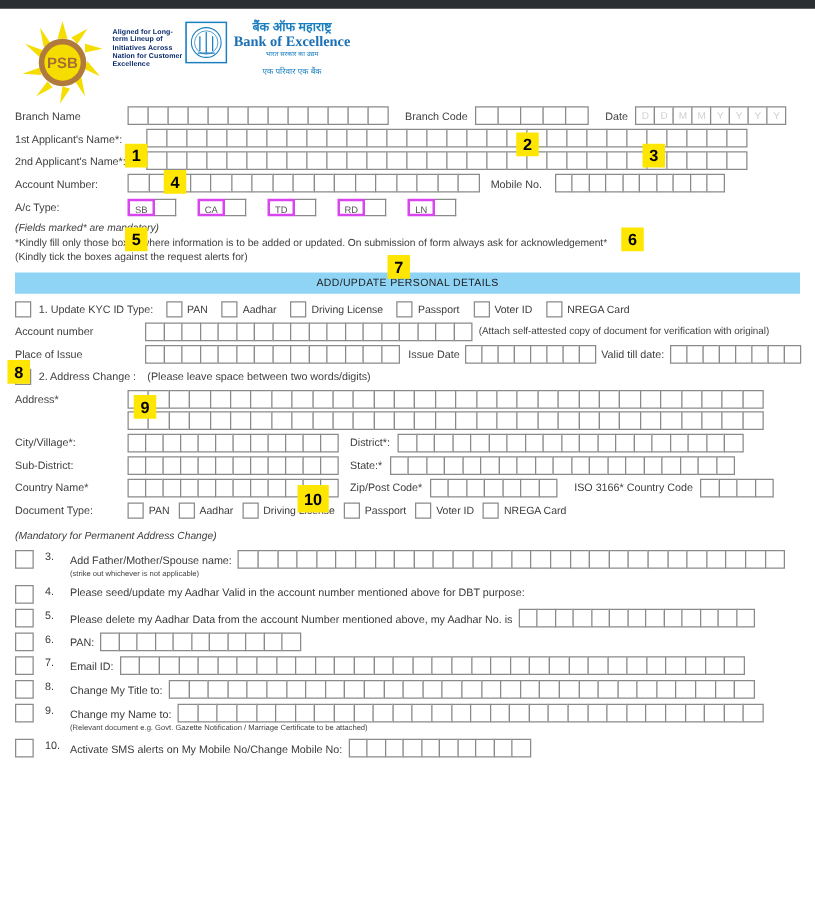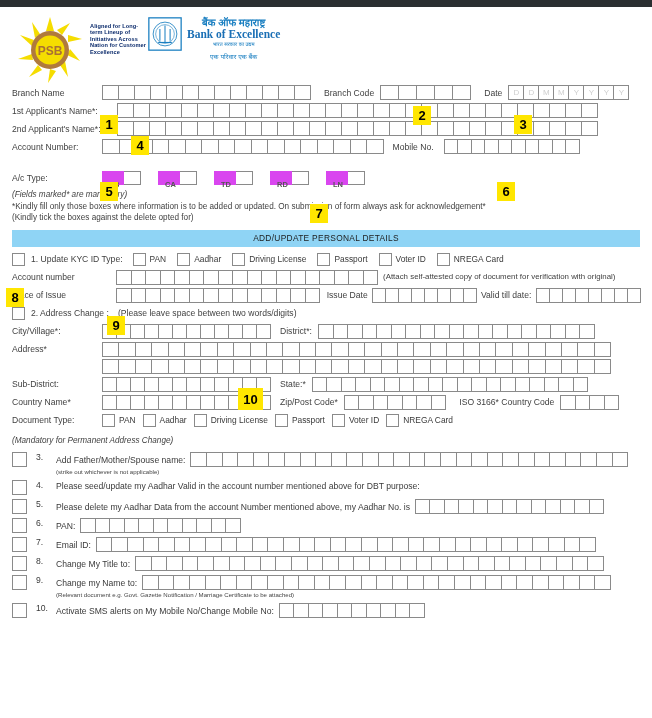--- a/index.html
+++ b/index.html
@@ -38,22 +38,22 @@
   .lbl { font-size:8.6px; color:#3f3f3f; white-space:nowrap; }
   .lbl.w105 { width:105px; flex:0 0 105px; }
   .boxes { display:flex; }
   .bx { width:15.5px; height:15px; border:1px solid #8a8a8a; margin-right:-1px; background:#fff; }
   .bx.ghost { color:#cfcfcf; font-size:8px; text-align:center; line-height:14px; }
   .spacer6 { width:6px; } .spacer10{width:10px;} .spacer14{width:14px;}
 
   .chk { width:13px; height:13px; border:1px solid #8a8a8a; background:#fff;
          display:inline-block; flex:0 0 13px; }
   .acbox { display:flex; align-items:center; margin-right:17px; }
-  .acbox .tag { width:22px; height:14px; border:7px solid #d946ef; font-size:7.5px;
-                color:#555; text-align:center; line-height:13px;font-weight:bold; }
+  .acbox .tag { width:22px; height:14px; border:2px solid #d946ef; font-size:7.5px;
+                color:#555; text-align:center; line-height:13px; }
   .acbox .cb { width:17px; height:14px; border:1px solid #8a8a8a; border-left:none; }
 
   .note { font-size:8.2px; color:#3f3f3f; line-height:11.5px; }
   .note.i { font-style:italic; }
 
   .section-bar { background:#8fd4f5; color:#1c1c1c; font-size:8.4px; text-align:center;
                  padding:3px 0 4px; margin:6px 0 5px; letter-spacing:.3px; }
 
   .idopt { display:flex; align-items:center; gap:4px; margin-right:9px; }
   .idopt span { font-size:8.4px; }
@@ -264,21 +264,21 @@
         <div class="bx" style="width: 14.5px;"></div>
         <div class="bx" style="width: 14.5px;"></div>
         <div class="bx" style="width: 14.5px;"></div>
         <div class="bx" style="width: 14.5px;"></div>
         <div class="bx" style="width: 14.5px;"></div>
         <div class="bx" style="width: 14.5px;"></div>
         <div class="bx" style="width: 14.5px;"></div>
       </div>
   </div>
 
-  <div class="row" style="margin-top:16px">
+  <div class="row" style="margin-top:4px">
     <div class="lbl" style="width:90px;flex:0 0 90px">A/c Type:</div>
     <div style="display:flex" id="ac-types">
         <div class="acbox">
           <div class="tag">SB</div>
           <div class="cb"></div>
         </div>
         <div class="acbox">
           <div class="tag">CA</div>
           <div class="cb"></div>
         </div>
@@ -293,21 +293,21 @@
         <div class="acbox">
           <div class="tag">LN</div>
           <div class="cb"></div>
         </div>
       </div>
   </div>
 
   <div style="margin-top:4px">
     <div class="note i">(Fields marked* are mandatory)</div>
     <div class="note">*Kindly fill only those boxes where information is to be added or updated. On submission of form always ask for acknowledgement*</div>
-    <div class="note">(Kindly tick the boxes against the delete opted for)</div>
+    <div class="note">(Kindly tick the boxes against the request alerts for)</div>
   </div>
 
   <div class="section-bar">ADD/UPDATE PERSONAL DETAILS</div>
 
   <div class="row">
     <div class="chk" style="margin-right:6px"></div>
     <div class="lbl">1. Update KYC ID Type:</div>
     <div class="spacer10"></div>
     <div style="display:flex;align-items:center" id="kyc-opts">
         <div class="idopt" style="margin-right: 11px;">
@@ -409,62 +409,20 @@
       </div>
   </div>
 
   <div class="row">
     <div class="chk" style="margin-right:6px"></div>
     <div class="lbl">2. Address Change :</div>
     <div class="spacer6"></div>
     <div class="lbl" style="margin-left:3px">(Please leave space between two words/digits)</div>
   </div>
 
-  <div class="row" style="margin-top:3px">
-    <div class="lbl" style="width:90px;flex:0 0 90px">City/Village*:</div>
-    <div class="boxes" id="bx-city">
-        <div class="bx" style="width: 15px;"></div>
-        <div class="bx" style="width: 15px;"></div>
-        <div class="bx" style="width: 15px;"></div>
-        <div class="bx" style="width: 15px;"></div>
-        <div class="bx" style="width: 15px;"></div>
-        <div class="bx" style="width: 15px;"></div>
-        <div class="bx" style="width: 15px;"></div>
-        <div class="bx" style="width: 15px;"></div>
-        <div class="bx" style="width: 15px;"></div>
-        <div class="bx" style="width: 15px;"></div>
-        <div class="bx" style="width: 15px;"></div>
-        <div class="bx" style="width: 15px;"></div>
-      </div>
-    <div class="spacer10"></div>
-    <div class="lbl">District*:</div>
-    <div class="spacer6"></div>
-    <div class="boxes" id="bx-dist">
-        <div class="bx" style="width: 15.5px;"></div>
-        <div class="bx" style="width: 15.5px;"></div>
-        <div class="bx" style="width: 15.5px;"></div>
-        <div class="bx" style="width: 15.5px;"></div>
-        <div class="bx" style="width: 15.5px;"></div>
-        <div class="bx" style="width: 15.5px;"></div>
-        <div class="bx" style="width: 15.5px;"></div>
-        <div class="bx" style="width: 15.5px;"></div>
-        <div class="bx" style="width: 15.5px;"></div>
-        <div class="bx" style="width: 15.5px;"></div>
-        <div class="bx" style="width: 15.5px;"></div>
-        <div class="bx" style="width: 15.5px;"></div>
-        <div class="bx" style="width: 15.5px;"></div>
-        <div class="bx" style="width: 15.5px;"></div>
-        <div class="bx" style="width: 15.5px;"></div>
-        <div class="bx" style="width: 15.5px;"></div>
-        <div class="bx" style="width: 15.5px;"></div>
-        <div class="bx" style="width: 15.5px;"></div>
-        <div class="bx" style="width: 15.5px;"></div>
-      </div>
-  </div>
-
   <div class="row" style="align-items:flex-start">
     <div class="lbl" style="width:90px;flex:0 0 90px;padding-top:2px">Address*</div>
     <div>
       <div class="boxes" style="margin-bottom:2px" id="bx-addr1">
           <div class="bx" style="width: 17.4px;"></div>
           <div class="bx" style="width: 17.4px;"></div>
           <div class="bx" style="width: 17.4px;"></div>
           <div class="bx" style="width: 17.4px;"></div>
           <div class="bx" style="width: 17.4px;"></div>
           <div class="bx" style="width: 17.4px;"></div>
@@ -521,20 +479,62 @@
           <div class="bx" style="width: 17.4px;"></div>
           <div class="bx" style="width: 17.4px;"></div>
           <div class="bx" style="width: 17.4px;"></div>
           <div class="bx" style="width: 17.4px;"></div>
           <div class="bx" style="width: 17.4px;"></div>
           <div class="bx" style="width: 17.4px;"></div>
           <div class="bx" style="width: 17.4px;"></div>
           <div class="bx" style="width: 17.4px;"></div>
         </div>
     </div>
+  </div>
+
+  <div class="row" style="margin-top:3px">
+    <div class="lbl" style="width:90px;flex:0 0 90px">City/Village*:</div>
+    <div class="boxes" id="bx-city">
+        <div class="bx" style="width: 15px;"></div>
+        <div class="bx" style="width: 15px;"></div>
+        <div class="bx" style="width: 15px;"></div>
+        <div class="bx" style="width: 15px;"></div>
+        <div class="bx" style="width: 15px;"></div>
+        <div class="bx" style="width: 15px;"></div>
+        <div class="bx" style="width: 15px;"></div>
+        <div class="bx" style="width: 15px;"></div>
+        <div class="bx" style="width: 15px;"></div>
+        <div class="bx" style="width: 15px;"></div>
+        <div class="bx" style="width: 15px;"></div>
+        <div class="bx" style="width: 15px;"></div>
+      </div>
+    <div class="spacer10"></div>
+    <div class="lbl">District*:</div>
+    <div class="spacer6"></div>
+    <div class="boxes" id="bx-dist">
+        <div class="bx" style="width: 15.5px;"></div>
+        <div class="bx" style="width: 15.5px;"></div>
+        <div class="bx" style="width: 15.5px;"></div>
+        <div class="bx" style="width: 15.5px;"></div>
+        <div class="bx" style="width: 15.5px;"></div>
+        <div class="bx" style="width: 15.5px;"></div>
+        <div class="bx" style="width: 15.5px;"></div>
+        <div class="bx" style="width: 15.5px;"></div>
+        <div class="bx" style="width: 15.5px;"></div>
+        <div class="bx" style="width: 15.5px;"></div>
+        <div class="bx" style="width: 15.5px;"></div>
+        <div class="bx" style="width: 15.5px;"></div>
+        <div class="bx" style="width: 15.5px;"></div>
+        <div class="bx" style="width: 15.5px;"></div>
+        <div class="bx" style="width: 15.5px;"></div>
+        <div class="bx" style="width: 15.5px;"></div>
+        <div class="bx" style="width: 15.5px;"></div>
+        <div class="bx" style="width: 15.5px;"></div>
+        <div class="bx" style="width: 15.5px;"></div>
+      </div>
   </div>
 
   <div class="row">
     <div class="lbl" style="width:90px;flex:0 0 90px">Sub-District:</div>
     <div class="boxes" id="bx-subd">
         <div class="bx" style="width: 15px;"></div>
         <div class="bx" style="width: 15px;"></div>
         <div class="bx" style="width: 15px;"></div>
         <div class="bx" style="width: 15px;"></div>
         <div class="bx" style="width: 15px;"></div>

